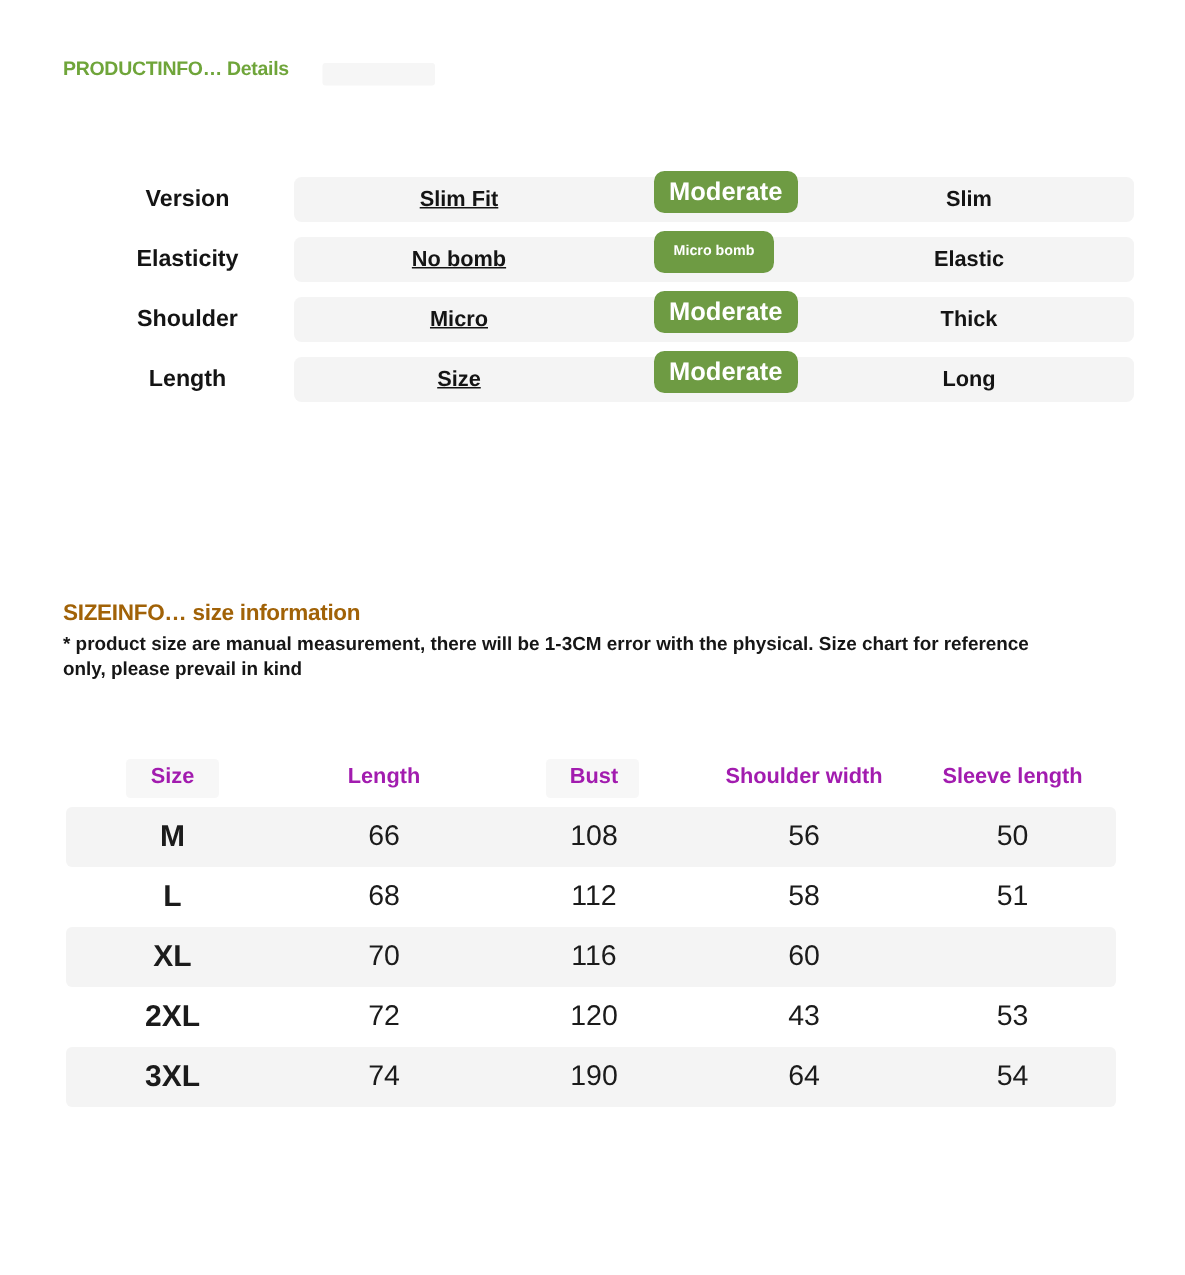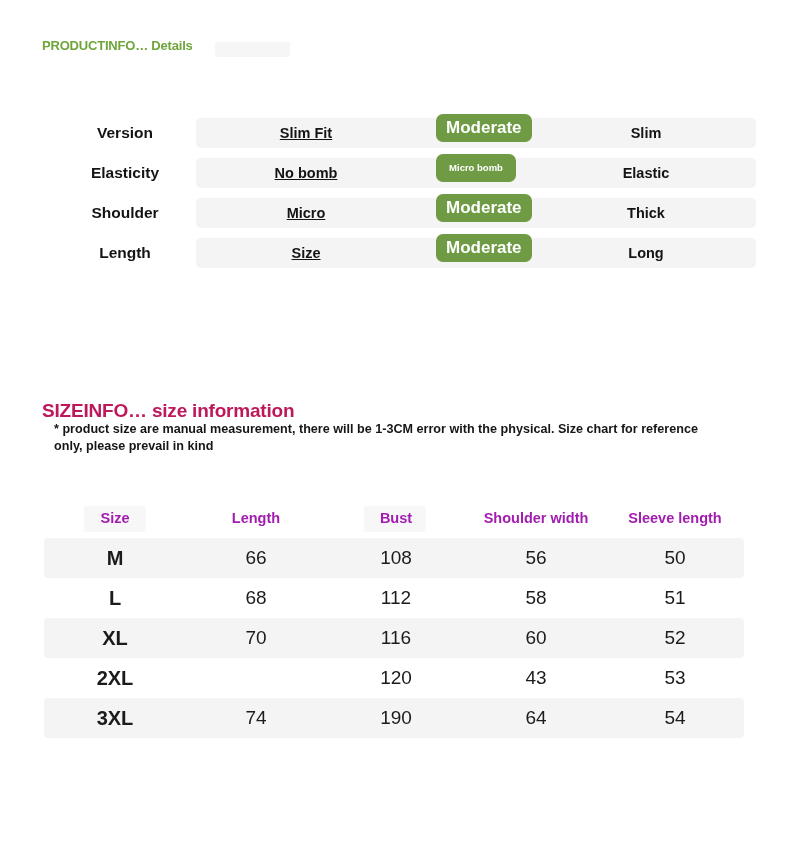--- a/index.html
+++ b/index.html
@@ -137,33 +137,32 @@
   
   .size-section {
     position: absolute;
     left: 0;
     top: 0;
     width: 790px;
   }
   .title-size {
     left: 42px;
     top: 400px;
-    font-size: 19px;
-    color: #be185d;
+    font-size: 15px;
+    color: #a16207;
   }
   .size-note {
     position: absolute;
     left: 42px;
     top: 421px;
     width: 655px;
     font-size: 12.6px;
     font-weight: bold;
     line-height: 17px;
     color: #161616;
-    margin-left: 12px;
   }
 
   .size-table {
     position: absolute;
     left: 44px;
     top: 498px;
     width: 700px;
   }
   .size-head {
     position: relative;
@@ -293,25 +292,25 @@
       <div class="cell cell-2">112</div>
       <div class="cell cell-3">58</div>
       <div class="cell cell-4">51</div>
     </div>
 
     <div class="size-row striped">
       <div class="cell cell-0">XL</div>
       <div class="cell cell-1">70</div>
       <div class="cell cell-2">116</div>
       <div class="cell cell-3">60</div>
-      <div class="cell cell-4">52</div>
     </div>
 
     <div class="size-row">
       <div class="cell cell-0">2XL</div>
+      <div class="cell cell-1">72</div>
       <div class="cell cell-2">120</div>
       <div class="cell cell-3">43</div>
       <div class="cell cell-4">53</div>
     </div>
 
     <div class="size-row striped">
       <div class="cell cell-0">3XL</div>
       <div class="cell cell-1">74</div>
       <div class="cell cell-2">190</div>
       <div class="cell cell-3">64</div>

